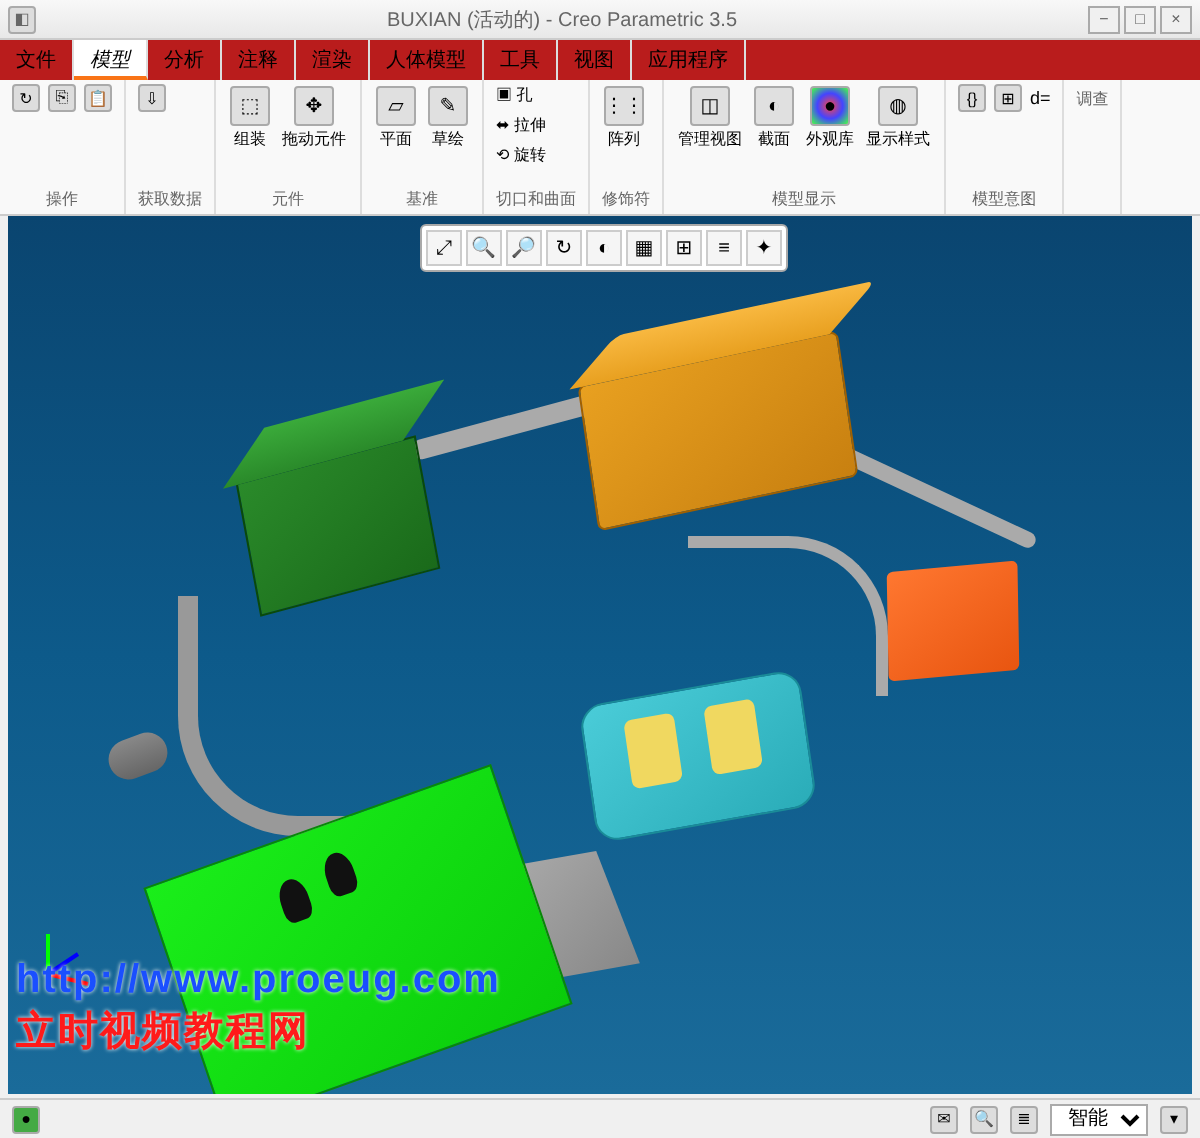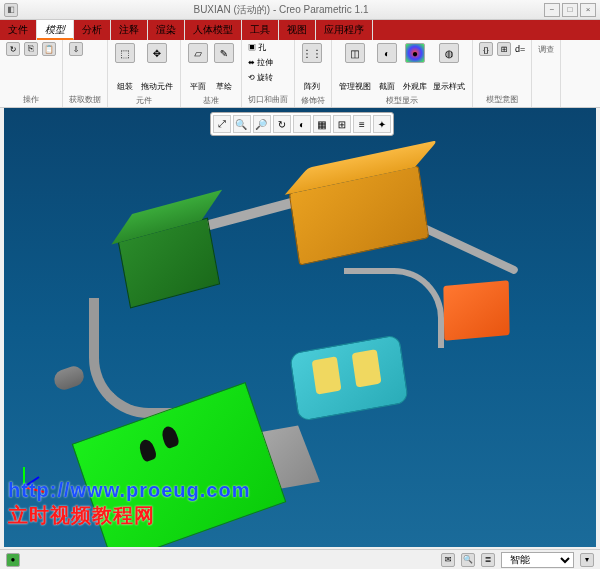--- a/index.html
+++ b/index.html
@@ -13,37 +13,37 @@
 .menu-bar { height: 20px; background: #b91c1c; display: flex; font-size: 10px; }
 .menu-item { padding: 3px 8px; cursor: pointer; border-right: 1px solid #ddd; }
 .menu-item.active { background: #fff; border-bottom: 2px solid #f97316; font-style: italic; }
 
 .ribbon { height: 68px; background: #f9f9f9; border-bottom: 1px solid #ccc; display: flex; font-size: 9px; }
 .ribbon-group { border-right: 1px solid #ddd; padding: 2px 6px; display: flex; flex-direction: column; justify-content: space-between; }
 .ribbon-group-label { font-size: 8px; color: #666; text-align: center; margin-top: 2px; }
 .ribbon-icons { display: flex; gap: 4px; align-items: center; flex-wrap: wrap; }
 .ribbon-btn { display: flex; flex-direction: column; align-items: center; cursor: pointer; padding: 1px; }
 .ribbon-btn .ico { width: 20px; height: 20px; background: #e0e0e0; border: 1px solid #aaa; border-radius: 2px; display: flex; align-items: center; justify-content: center; font-size: 10px; }
-.ribbon-btn .lbl { font-size: 8px; margin-top: 18px; }
+.ribbon-btn .lbl { font-size: 8px; margin-top: 1px; }
 .small-ico { width: 14px; height: 14px; background: #ddd; border: 1px solid #aaa; border-radius: 2px; cursor: pointer; display: inline-flex; align-items: center; justify-content: center; font-size: 8px; }
 
 .view-toolbar { position: absolute; top: 112px; left: 210px; background: #fff; border: 1px solid #aaa; border-radius: 3px; padding: 2px; display: flex; gap: 2px; z-index: 10; }
 .vt-btn { width: 18px; height: 18px; border: 1px solid #ccc; background: #f5f5f5; cursor: pointer; font-size: 10px; display: flex; align-items: center; justify-content: center; }
 
 .viewport { position: absolute; top: 108px; left: 4px; right: 4px; bottom: 22px; background: linear-gradient(#0a4570,#0d5a8a 50%,#1a6b9a); overflow: hidden; }
 
 .watermark { position: absolute; bottom: 40px; left: 8px; z-index: 20; font-weight: bold; font-family: Arial; }
 .watermark .line { font-size: 20px; color: #ff1a1a; text-shadow: 0 0 2px #fff; letter-spacing: 1px; }
 .watermark .line.blue { color: #1a4fff; }
 
 .triad { position: absolute; bottom: 50px; left: 10px; width: 40px; height: 40px; z-index: 15; }
 
 .status-bar { position: absolute; bottom: 0; left: 0; right: 0; height: 20px; background: #f0f0f0; border-top: 1px solid #ccc; display: flex; align-items: center; padding: 0 6px; font-size: 10px; gap: 6px; }
 .status-sep { flex: 1; }
-.status-select { border: 1px solid #aaa; background: #fff; font-size: 10px; padding: 0 27px 0 4px; height: 16px; }
+.status-select { border: 1px solid #aaa; background: #fff; font-size: 10px; padding: 0 3px 0 4px; height: 16px; }
 
 
 .obj { position: absolute; }
 .green-box { left: 120px; top: 120px; width: 90px; height: 70px; background: linear-gradient(145deg,#2a8a2a,#1a6a1a); transform: skewY(-15deg) skewX(10deg); border: 1px solid #0a4a0a; }
 .green-box::before { content: ''; position: absolute; top: -25px; left: 5px; width: 90px; height: 25px; background: linear-gradient(#3aaa3a,#2a8a2a); transform: skewX(-45deg); }
 .orange-box { left: 290px; top: 70px; width: 130px; height: 75px; background: linear-gradient(145deg,#e8a020,#c88010); transform: skewY(-12deg) skewX(8deg); border: 1px solid #a06000; border-radius: 4px; }
 .orange-box::before { content: ''; position: absolute; top: -22px; left: 8px; width: 130px; height: 22px; background: linear-gradient(#f8b840,#e8a020); transform: skewX(-50deg); border-radius: 4px 4px 0 0; }
 .orange-conn { left: 440px; top: 175px; width: 65px; height: 55px; background: linear-gradient(145deg,#ff7730,#e85510); transform: skewY(-10deg) skewX(6deg) rotate(5deg); border-radius: 3px; }
 .cyan-box { left: 290px; top: 235px; width: 110px; height: 70px; background: linear-gradient(145deg,#4accd8,#2aacb8); transform: skewY(-10deg) skewX(8deg); border: 1px solid #1a8c98; border-radius: 12px; }
 .cyan-box::after { content: ''; position: absolute; top: 10px; left: 20px; width: 25px; height: 35px; background: #f0d860; border-radius: 4px; box-shadow: 40px 0 0 #f0d860; }
@@ -54,21 +54,21 @@
 .cable3 { left: 380px; top: 130px; width: 140px; height: 8px; background: #aaa; transform: rotate(25deg); border-radius: 4px; }
 .cable4 { left: 340px; top: 160px; width: 100px; height: 80px; border: 6px solid #aaa; border-left: none; border-bottom: none; border-radius: 0 50px 0 0; background: transparent; }
 .conn-plug { left: 50px; top: 260px; width: 30px; height: 20px; background: linear-gradient(#888,#666); border-radius: 10px; transform: rotate(-20deg); }
 .bracket { left: 255px; top: 320px; width: 50px; height: 60px; background: linear-gradient(145deg,#aaa,#888); transform: skewY(-10deg) skewX(20deg); }
 </style>
 </head>
 <body>
 
 <div class="title-bar">
   <span class="small-ico">◧</span>
-  <span class="title">BUXIAN (活动的) - Creo Parametric 1.1</span>
+  <span class="title">BUXIAN (活动的) - Creo Parametric 3.5</span>
   <div class="win-btns">
     <div class="win-btn">−</div>
     <div class="win-btn">□</div>
     <div class="win-btn">×</div>
   </div>
 </div>
 
 <div class="menu-bar">
   <div class="menu-item">文件</div>
   <div class="menu-item active">模型</div>

